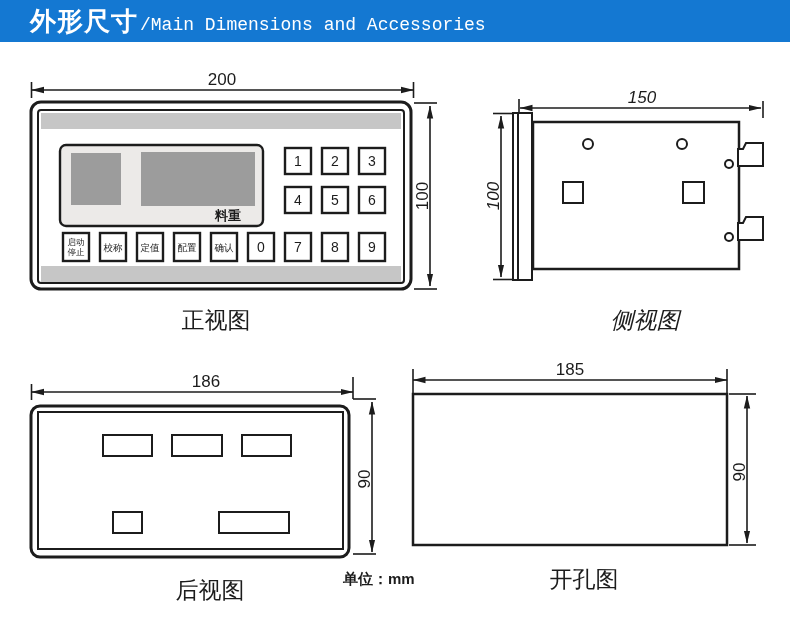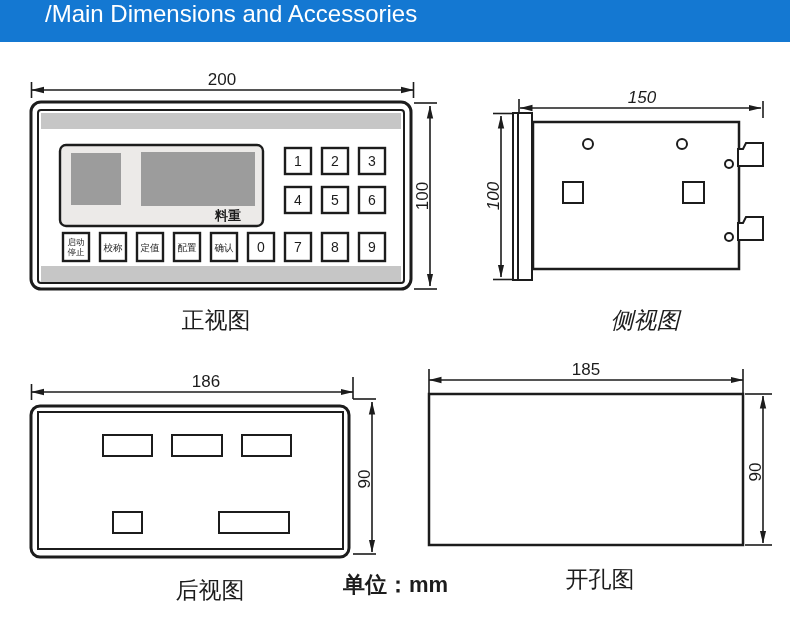--- a/index.html
+++ b/index.html
@@ -1,56 +1,57 @@
 <!DOCTYPE html>
 <html style="--header_bg: #1478d2; --header_text: #ffffff; --line: #1c1c1c; --strip_gray: #c6c6c6; --screen_gray: #9c9c9c; --panel_bg: #eceae8;"><head>
 <meta charset="utf-8">
 <style>
   html,body{margin:0;padding:0;background:#fff;}
   body{width:790px;height:624px;overflow:hidden;font-family:"Liberation Sans",sans-serif;}
   .page{position:relative;width:790px;height:624px;background:#fff;}
   .hdr{position:absolute;left:0;top:0;width:790px;height:42px;background:var(--header_bg,#1478d2);
        color:var(--header_text,#fff);display:flex;align-items:baseline;padding-left:30px;box-sizing:border-box;}
   .hdr-zh{font-size:26px;font-weight:bold;letter-spacing:1px;line-height:42px;}
-  .hdr-en{font-size:24px;margin-left:15px;}
+  .hdr-en{font-size:18px;margin-left:2px;font-family:Liberation Mono, monospace;}
   .view{position:absolute;}
   .view svg{display:block;overflow:visible;}
   .ln{fill:#fff;stroke:var(--line,#1c1c1c);stroke-width:2;}
   .lnthin{fill:none;stroke:var(--line,#1c1c1c);stroke-width:2;}
   .ln3{stroke-width:3;}
   .ln25{stroke-width:2.5;}
   .strip{fill:var(--strip_gray,#c6c6c6);stroke:none;}
   .screen{fill:var(--screen_gray,#9c9c9c);stroke:none;}
   .panel{fill:var(--panel_bg,#eceae8);stroke:var(--line,#1c1c1c);stroke-width:2.4;}
   .key{fill:#fff;stroke:var(--line,#1c1c1c);stroke-width:2.4;}
   .dim{stroke:var(--line,#1c1c1c);stroke-width:1.6;fill:none;}
   text{fill:var(--line,#1c1c1c);}
   .mid{text-anchor:middle;}
   .dimtxt{font-size:17px;}
   .viewlbl{font-size:23px;}
   .keytxt{font-size:14px;text-anchor:middle;}
   .fn1{font-size:9.5px;text-anchor:middle;}
   .fn2{font-size:8.5px;text-anchor:middle;}
   .displbl{font-size:13px;font-weight:bold;text-anchor:middle;}
-  .unit{position:absolute;left:343px;top:570px;font-size:22px;font-weight:bold;color:var(--line,#1c1c1c);}
+  .unit{position:absolute;left:343px;top:570px;font-size:15px;font-weight:bold;color:var(--line,#1c1c1c);}
 </style>
 </head>
 <body>
 
 <div class="page">
 
   <svg width="0" height="0" style="position:absolute" aria-hidden="true">
     <defs>
       <marker id="arr" viewBox="0 0 13 8" refX="12.5" refY="4" markerWidth="13" markerHeight="8" orient="auto-start-reverse" markerUnits="userSpaceOnUse">
         <path d="M13,4 L0,0.8 L0,7.2 Z" fill="#1c1c1c"></path>
       </marker>
     </defs>
   </svg>
 
   <header class="hdr">
+    <span class="hdr-zh">外形尺寸</span>
     <span class="hdr-en">/Main Dimensions and Accessories</span>
   </header>
 
   <div class="view" style="left:20px;top:60px;width:420px;height:280px;">
     <svg viewBox="0 0 420 280" width="420" height="280">
       <g>
         <line class="dim" x1="11.5" y1="22" x2="11.5" y2="38"></line>
         <line class="dim" x1="393.5" y1="22" x2="393.5" y2="38"></line>
         <line class="dim" x1="11.5" y1="30" x2="393.5" y2="30" marker-start="url(#arr)" marker-end="url(#arr)"></line>
         <text class="dimtxt mid" x="202" y="25">200</text>
@@ -159,21 +160,21 @@
         <rect class="lnthin" x="93" y="66" width="49" height="21"></rect>
         <rect class="lnthin" x="162" y="66" width="50" height="21"></rect>
         <rect class="lnthin" x="232" y="66" width="49" height="21"></rect>
         <rect class="lnthin" x="103" y="143" width="29" height="21"></rect>
         <rect class="lnthin" x="209" y="143" width="70" height="21"></rect>
       </g>
       <text class="viewlbl mid" x="200" y="229">后视图</text>
     </svg>
   </div>
 
-  <div class="view" style="left:400px;top:355px;width:390px;height:250px;text-align:right;">
+  <div class="view" style="left:384px;top:355px;width:390px;height:250px;text-align:right;">
     <svg viewBox="0 0 390 250" width="390" height="250">
       <g>
         <line class="dim" x1="29" y1="14" x2="29" y2="39"></line>
         <line class="dim" x1="343" y1="14" x2="343" y2="39"></line>
         <line class="dim" x1="29" y1="25" x2="343" y2="25" marker-start="url(#arr)" marker-end="url(#arr)"></line>
         <text class="dimtxt mid" x="186" y="20">185</text>
       </g>
       <g>
         <line class="dim" x1="345" y1="39" x2="372" y2="39"></line>
         <line class="dim" x1="345" y1="190" x2="372" y2="190"></line>

